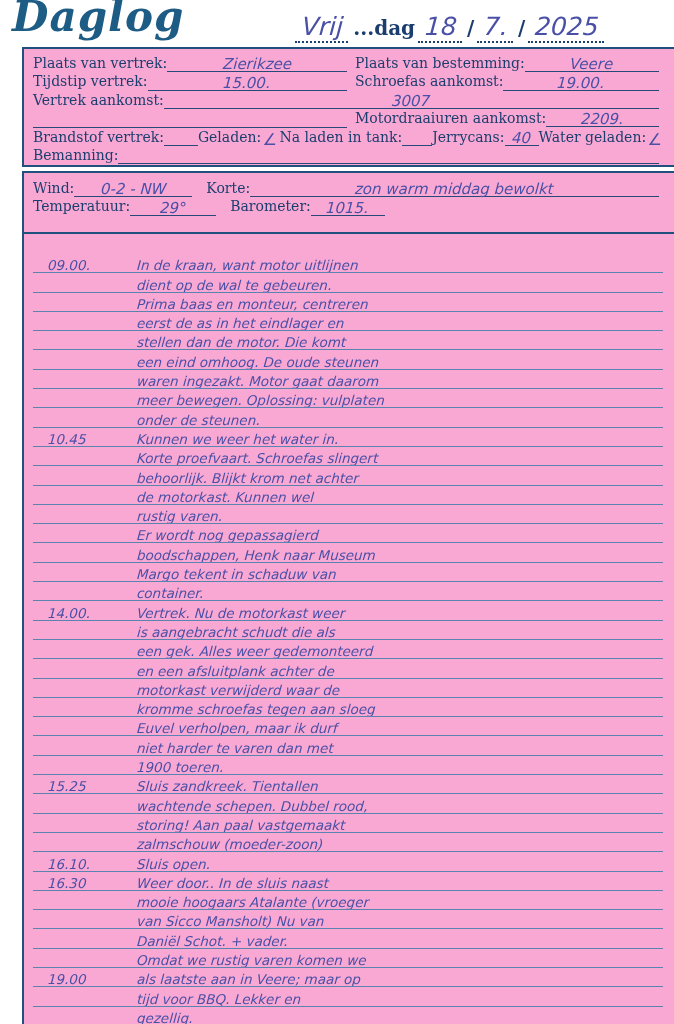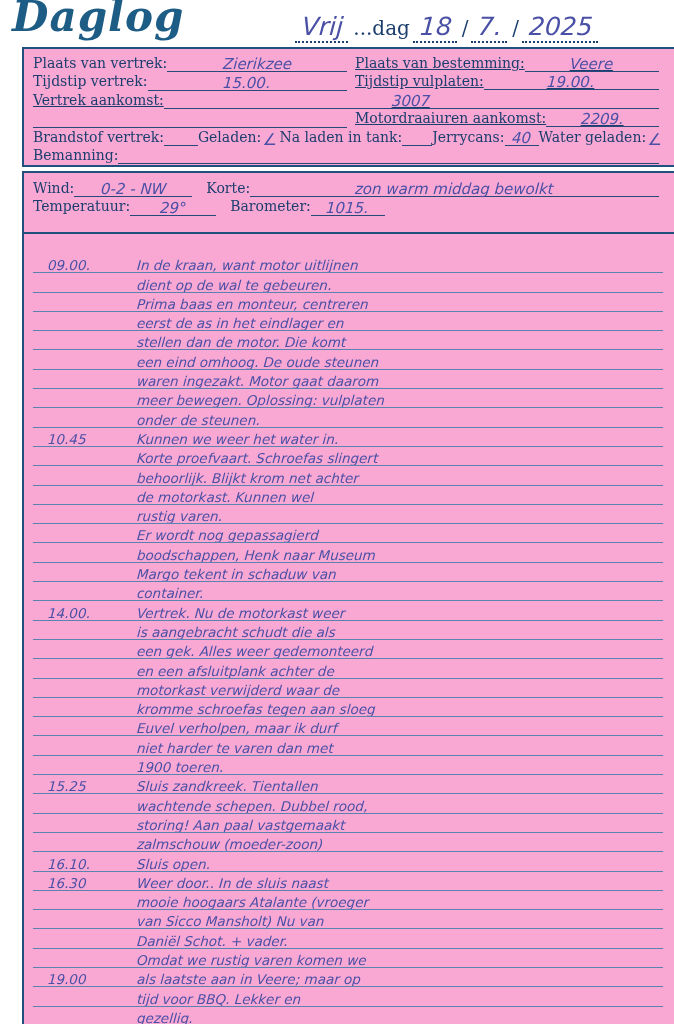--- a/index.html
+++ b/index.html
@@ -6,30 +6,30 @@
   .page{position:relative;width:674px;height:1024px;background:#fff;overflow:hidden;
         font-family:"DejaVu Serif", serif;}
   
   .printed{font-family:"DejaVu Serif", serif;color:#1c3e6e;}
   
   .hw{font-family:"DejaVu Sans", sans-serif;font-style:italic;color:#4a50a5;
       transform:skewX(-4deg);display:inline-block;}
   .title{position:absolute;left:12px;top:-8px;font-family:"DejaVu Serif", serif;
          font-style:italic;font-weight:600;font-size:42px;color:#1d5c84;letter-spacing:1px;}
   .dateline{position:absolute;left:296px;top:12px;display:flex;align-items:baseline;gap:4px;}
-  .dateline .printed{font-size:20px;font-weight:400;}
+  .dateline .printed{font-size:20px;font-weight:700;}
   .dateline .hw{font-size:25px;}
   .dotted{border-bottom:2px dotted #1c3e6e;padding:0 6px;}
   .box{position:absolute;left:22px;width:656px;border:2px solid #20507e;background:#f9a8d4;box-sizing:border-box;}
   .box1{top:47px;height:120px;padding:5px 9px 0 9px;}
   .box2{top:171px;height:68px;padding:6px 9px 0 9px;}
   .box3{top:232px;height:800px;padding:4px 0 0 0;}
   .frow{display:flex;align-items:flex-end;font-size:14px;line-height:18.4px;}
   .halfL{width:322px;display:flex;align-items:flex-end;}
-  .halfR{flex:1;display:flex;align-items:flex-start;text-decoration:underline;}
+  .halfR{flex:1;display:flex;align-items:center;}
   .lbl{white-space:nowrap;}
   .fill{border-bottom:1.4px solid #27497a;display:inline-flex;justify-content:center;
         align-items:flex-end;height:17px;}
   .fill .hw{font-size:15px;line-height:13px;white-space:nowrap;}
   .grow{flex:1;margin-right:8px;}
   .w36{width:34px;} .w34{width:34px;} .w30{width:30px;}
   .slash{font-size:16px;line-height:13px;padding:0 2px;}
   .verslag-label{font-size:14px;padding:2px 0 0 9px;}
   .loglines{position:absolute;left:9px;right:13px;top:20px;}
   .log-line{height:18.3px;border-bottom:1px solid #5b83b0;display:flex;align-items:flex-end;}
@@ -69,21 +69,21 @@
       </div>
     </div>
     <div class="frow">
       <div class="halfL">
         <span class="lbl">Tijdstip vertrek:</span>
         <span class="fill grow">
             <span class="hw">15.00.</span>
           </span>
       </div>
       <div class="halfR">
-        <span class="lbl">Tijdstip vulplaten:</span>
+        <span class="lbl">Schroefas aankomst:</span>
         <span class="fill grow">
             <span class="hw">19.00.</span>
           </span>
       </div>
     </div>
     <div class="frow">
       <div class="halfR">
         <span class="lbl">Vertrek aankomst:</span>
         <span class="fill grow">
             <span class="hw">3007</span>

